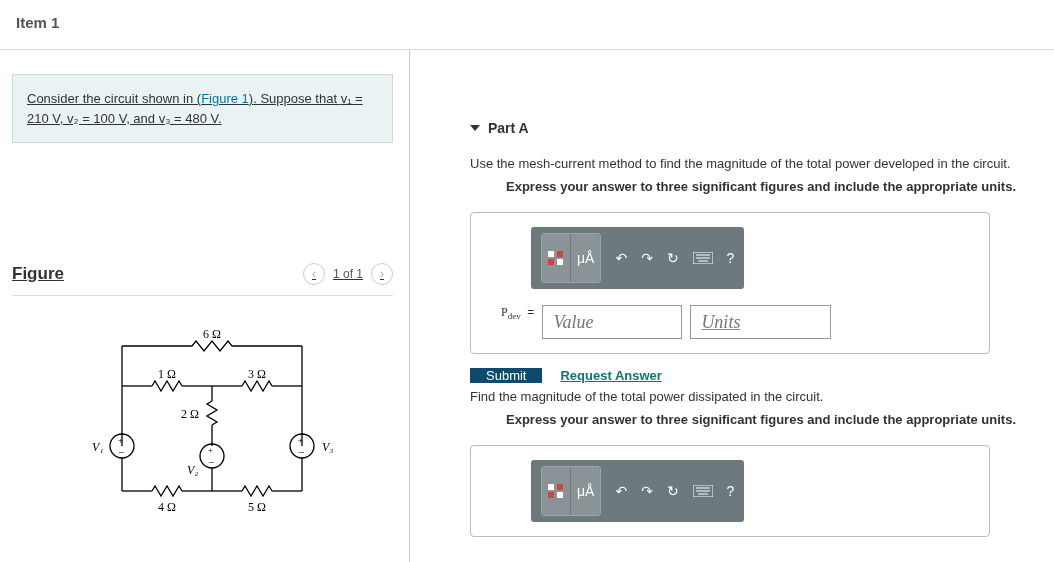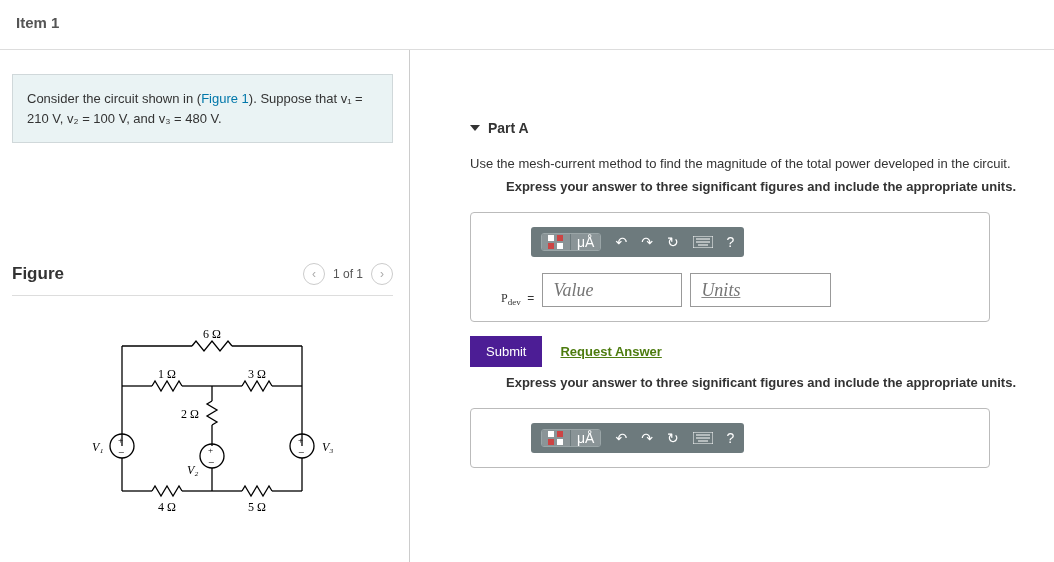--- a/index.html
+++ b/index.html
@@ -22,20 +22,21 @@
     color: #555;
   }
   .content {
     display: flex;
     height: calc(100% - 50px);
   }
   .left-col {
     width: 410px;
     padding: 24px 16px 0 12px;
     border-right: 1px solid #ccc;
+    text-decoration: underline;
   }
   .prompt-box {
     background: #eaf3f4;
     border: 1px solid #d0d8da;
     padding: 14px 14px;
     font-size: 13px;
     color: #333;
     line-height: 1.5;
   }
   .prompt-box a { color: #0077aa; text-decoration: none; }
@@ -117,52 +118,52 @@
     align-items: center;
   }
   .tb-group {
     display: flex;
     border: 1px solid #9aa5a7;
     border-radius: 3px;
     overflow: hidden;
   }
   .tb-group .tb-btn {
     background: #8a9497;
-    padding: 0 6px;
+    padding: 16px 6px;
     border-right: 1px solid #6d7a7d;
   }
   .tb-group .tb-btn:last-child { border-right: none; }
   .input-row {
     display: flex;
-    align-items: flex-end;
+    align-items: flex-start;
     gap: 8px;
     margin-top: 16px;
   }
   .lhs { font-size: 12px; color: #333; }
   .val-input, .unit-input {
     border: 1px solid #999;
     height: 34px;
     font-size: 18px;
     font-style: italic;
     color: #888;
     padding: 12px 10px;
     font-family: Georgia, serif;
   }
   .val-input { width: 140px; }
   .unit-input { width: 141px; text-decoration: underline; }
   .actions { margin-top: 14px; display: flex; align-items: center; gap: 18px; }
   .submit-btn {
-    background: #4c1d95;
+    background: #0c4a6e;
     color: #fff;
     border: none;
-    padding: 8px 16px;
+    padding: 0 16px;
     font-size: 13px;
     cursor: pointer;
   }
-  .req-link { color: #4d7c0f; font-size: 13px; font-weight: bold; text-decoration: underline; cursor: pointer; }
+  .req-link { color: #0f766e; font-size: 13px; font-weight: bold; text-decoration: underline; cursor: pointer; }
   sub { font-size: 0.75em; }
 </style>
 </head>
 <body>
 
 <div class="header">
   <h1>Item 1</h1>
 </div>
 
 <div class="content">
@@ -284,20 +285,21 @@
         <input class="val-input" placeholder="Value" style="">
         <input class="unit-input" placeholder="Units" style="">
       </div>
     </div>
 
     <div class="actions">
       <button class="submit-btn">Submit</button>
       <span class="req-link">Request Answer</span>
     </div>
 
+    <div class="qtext">Find the magnitude of the total power dissipated in the circuit.</div>
     <div class="qtext qbold">Express your answer to three significant figures and include the appropriate units.</div>
 
     <div class="answer-box">
       <div class="toolbar">
         <div class="tb-group">
           <div class="tb-btn">
             <svg width="16" height="14">
                 <rect x="0" y="0" width="6" height="6" fill="#fff"></rect>
                 <rect x="9" y="0" width="6" height="6" fill="#c44"></rect>
                 <rect x="0" y="8" width="6" height="6" fill="#c44"></rect>

